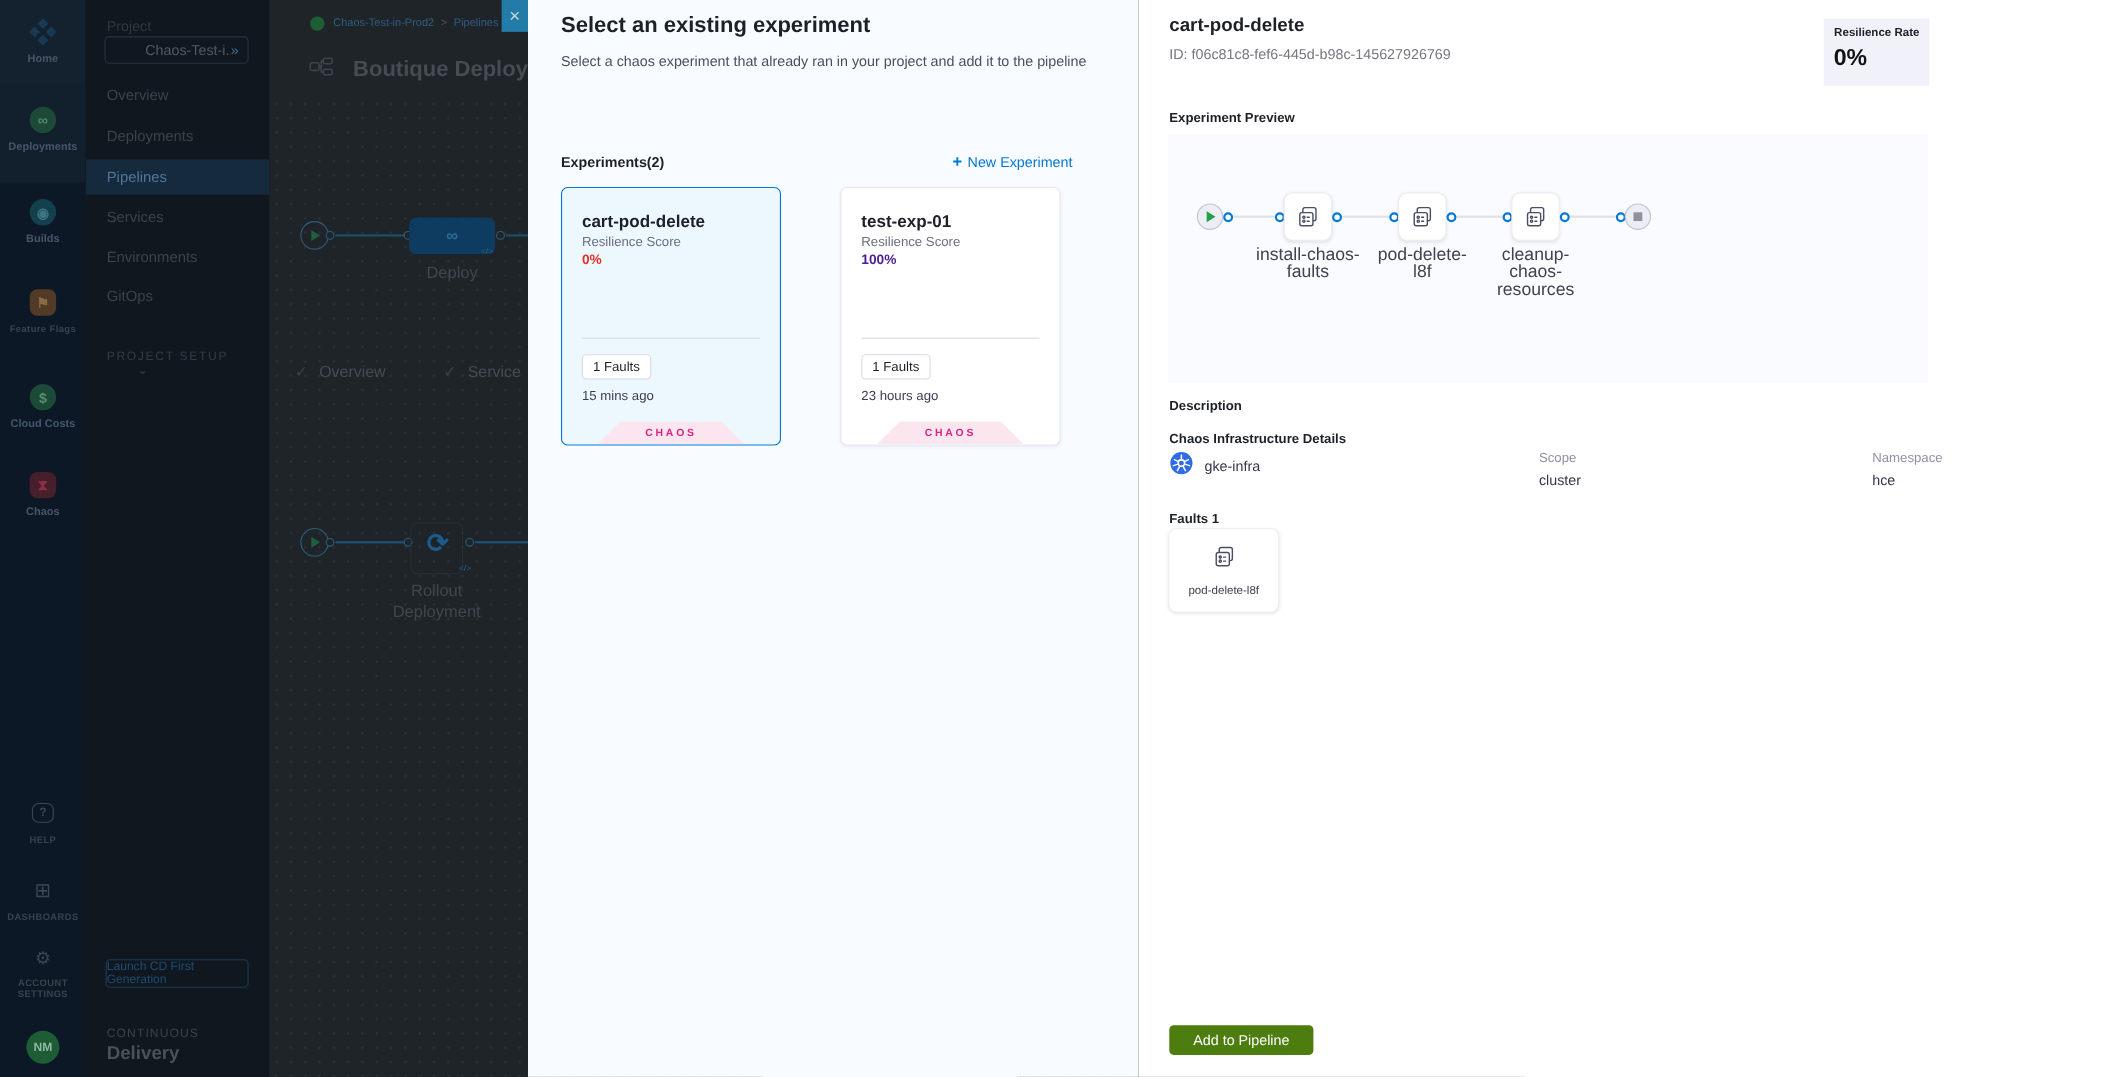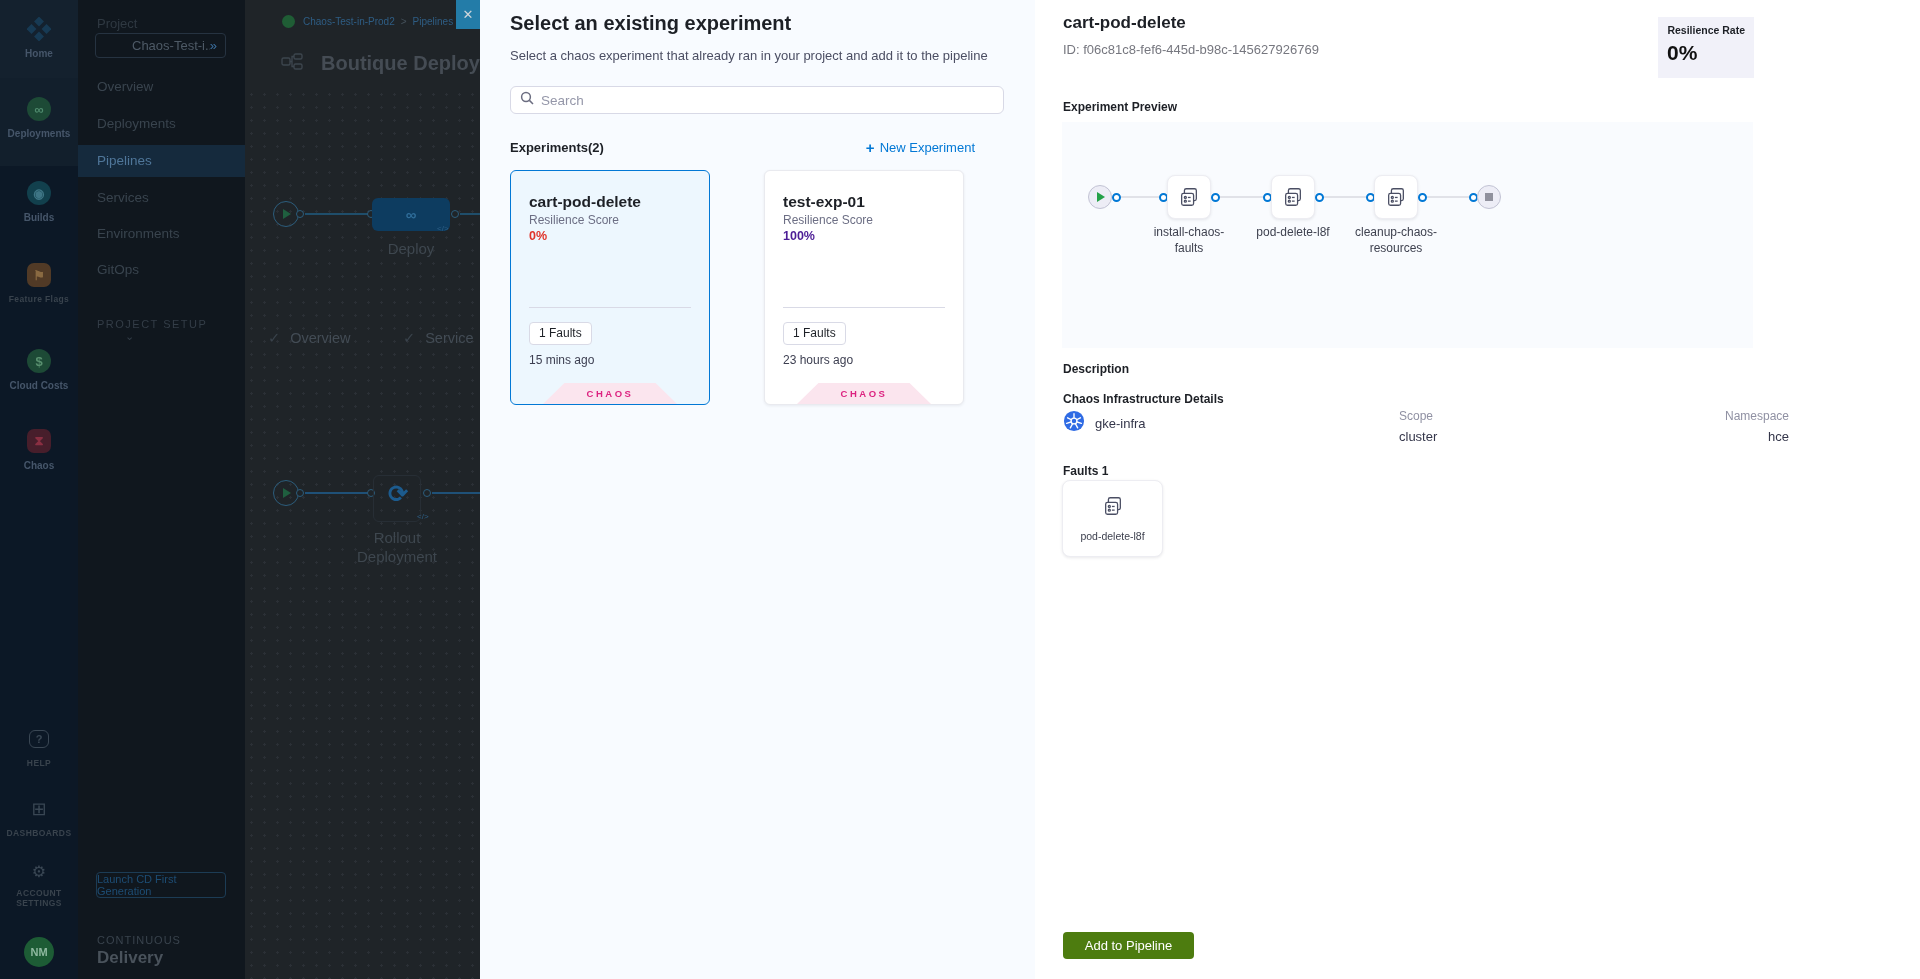--- a/index.html
+++ b/index.html
@@ -106,21 +106,21 @@
   .d-sec { position:absolute; left:28px; font-size:12px; font-weight:bold; color:#1d2026; }
   .d-preview { position:absolute; left:27px; top:122px; width:691px; height:226px; background:#f9fbfe; }
   .p-circle { position:absolute; width:24px; height:24px; border-radius:50%; background:#ededf6; border:1px solid #c2c3d4;
     display:flex; align-items:center; justify-content:center; }
   .p-circle .tri { width:0; height:0; border-left:8px solid #24a148; border-top:5px solid transparent; border-bottom:5px solid transparent; margin-left:2px; }
   .p-circle .sq { width:8px; height:8px; background:#90919d; }
   .p-line { position:absolute; height:2px; background:#e1e2e8; top:74px; }
   .p-dot { position:absolute; width:9px; height:9px; border-radius:50%; background:#fff; border:2px solid #0278d5; top:70.5px; }
   .p-step { position:absolute; top:53px; width:44px; height:44px; background:#fff; border:1px solid #ededf2;
     border-radius:8px; box-shadow:0 1px 3px rgba(40,41,61,.10); display:flex; align-items:center; justify-content:center; cursor:pointer; }
-  .p-label { position:absolute; top:102px; width:96px; font-size:12px; color:#3f4250; text-align:center; line-height:16px; }
+  .p-label { position:absolute; top:102px; width:96px; font-size:16px; color:#3f4250; text-align:center; line-height:16px; }
   .infra-row { position:absolute; left:28px; top:410px; display:flex; align-items:center; }
   .infra-row .nm { margin-left:10px; font-size:13px; color:#34364a; }
   .kv { position:absolute; top:409px; }
   .kv .k { font-size:12px; color:#9091a3; }
   .kv .v { font-size:13px; color:#34364a; margin-top:6px; }
   .fault-card { position:absolute; left:27px; top:480px; width:101px; height:77px; background:#fff; border:1px solid #ededf2;
     border-radius:8px; box-shadow:0 1px 3px rgba(40,41,61,.10); text-align:center; padding-top:14px; cursor:pointer; }
   .fault-card .fl { display:block; margin-top:9px; font-size:10.5px; color:#3f4250; }
   .d-add { position:absolute; left:28px; top:932px; width:131px; height:27px; background:#4d7c0f; color:#fff;
     border:none; border-radius:4px; font-size:13px; font-family:"Liberation Sans", sans-serif; cursor:pointer; }
@@ -270,29 +270,20 @@
     <div class="bline" style="left:187px;top:492px;width:50px;background:#1f5178;"></div>
     <span class="codeglyph" style="left:172px;top:512px;">&lt;/&gt;</span>
     <div class="stg-label" style="left:107px;top:528px;width:90px;line-height:19px;">Rollout Deployment</div>
   </div>
 
   <button class="modal-close"><span>✕</span></button>
 
   <div class="modal-left">
     <div class="m-title">Select an existing experiment</div>
     <div class="m-sub">Select a chaos experiment that already ran in your project and add it to the pipeline</div>
-    <div class="m-search">
-      <span>
-        <svg width="14" height="14" viewBox="0 0 14 14" fill="none" stroke="#6b6d80" stroke-width="1.5">
-          <circle cx="6" cy="6" r="4.4"></circle>
-            <line x1="9.4" y1="9.4" x2="13" y2="13"></line>
-          </svg>
-      </span>
-      <input placeholder="Search" style="">
-    </div>
     <div class="m-exp-label">Experiments(2)</div>
     <div class="m-new">
       <span class="plus">+</span>
       <span>New Experiment</span>
     </div>
 
     <div class="card sel" style="left:30px;">
       <div class="cname">cart-pod-delete</div>
       <div class="cscore-l">Resilience Score</div>
       <div class="cscore" style="color:#e0332a;">0%</div>
@@ -394,21 +385,21 @@
             </g>
           <circle cx="12" cy="12" r="3.2" fill="#2f6be4" stroke="#fff" stroke-width="1.5"></circle>
           </svg>
       </span>
       <span class="nm">gke-infra</span>
     </div>
     <div class="kv" style="left:364px;">
       <div class="k">Scope</div>
       <div class="v">cluster</div>
     </div>
-    <div class="kv" style="left:690px;text-align:right;">
+    <div class="kv" style="left:667px;">
       <div class="k">Namespace</div>
       <div class="v">hce</div>
     </div>
 
     <div class="d-sec" style="top:464px;">Faults 1</div>
     <div class="fault-card">
       <svg width="22" height="22" viewBox="0 0 24 24" fill="none" stroke="#4a4e63" stroke-width="1.4">
         <rect x="7" y="3" width="13" height="13" rx="2"></rect>
           <rect x="4" y="8" width="13" height="13" rx="2" fill="#fff"></rect>
         <circle cx="8" cy="12.5" r="1.1"></circle>

